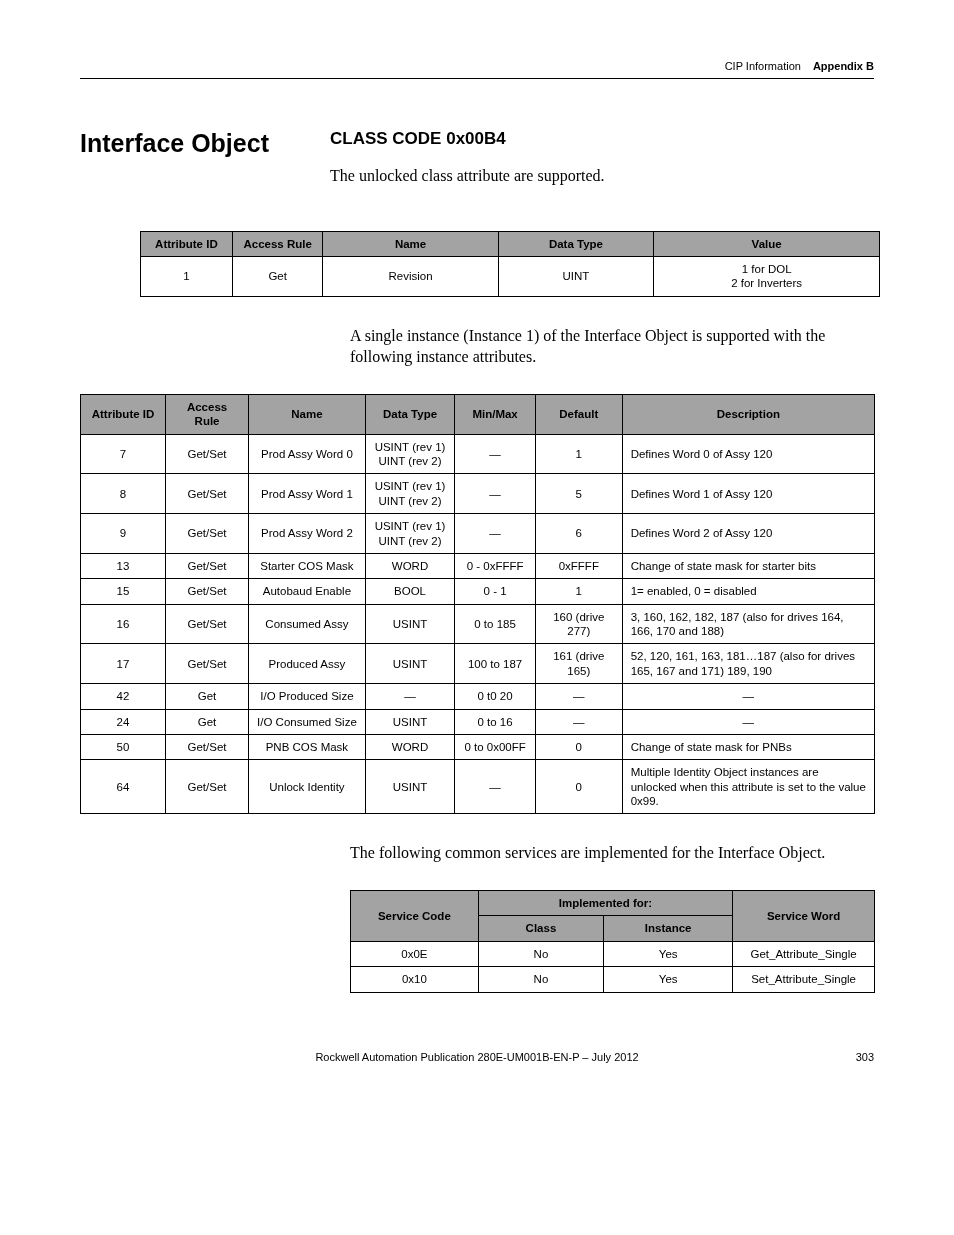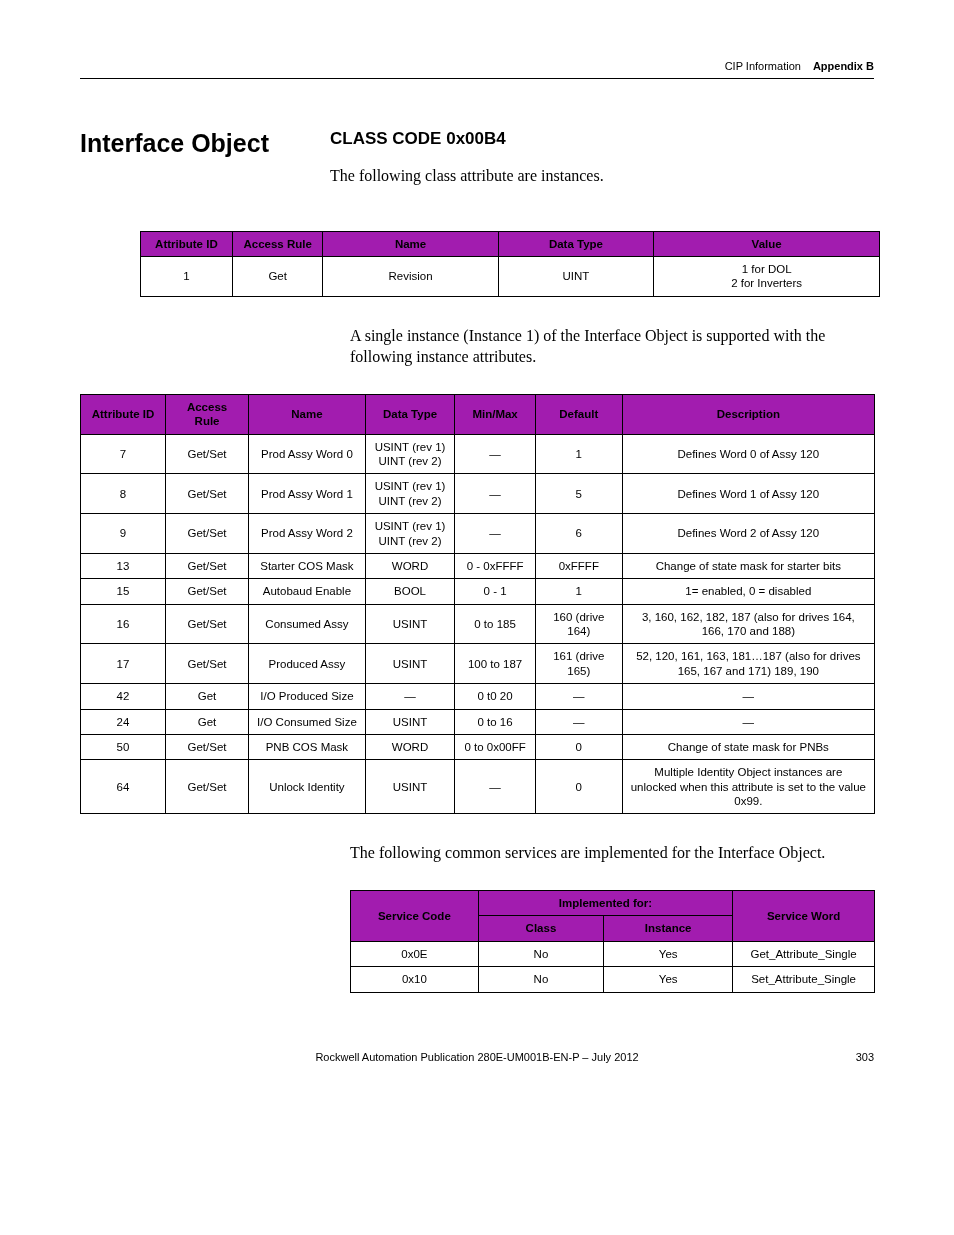--- a/index.html
+++ b/index.html
@@ -64,37 +64,37 @@
     line-height: 1.25;
   }
   table th, table td {
     border: 1px solid #000;
     padding: 5px 8px;
     text-align: center;
     vertical-align: middle;
   }
   table th {
     font-weight: 700;
-    background: #a21caf;
+    background: #a3a3a3;
   }
   .table1 { width: 740px; margin-left: 60px; }
   .table1 th:nth-child(1), .table1 td:nth-child(1){width:80px;}
   .table1 th:nth-child(2), .table1 td:nth-child(2){width:80px;}
   .table1 th:nth-child(3), .table1 td:nth-child(3){width:180px;}
   .table1 th:nth-child(4), .table1 td:nth-child(4){width:160px;}
   .table1 th:nth-child(5), .table1 td:nth-child(5){width:240px;}
 
   .table2 { width: 795px; margin-left: 0; }
   .table2 th:nth-child(1), .table2 td:nth-child(1){width:75px;}
   .table2 th:nth-child(2), .table2 td:nth-child(2){width:75px;}
   .table2 th:nth-child(3), .table2 td:nth-child(3){width:115px;}
   .table2 th:nth-child(4), .table2 td:nth-child(4){width:85px;}
   .table2 th:nth-child(5), .table2 td:nth-child(5){width:70px;}
   .table2 th:nth-child(6), .table2 td:nth-child(6){width:80px;}
-  .table2 td:nth-child(7){text-align:center; width:295px;}
+  .table2 td:nth-child(7){text-align:left; width:295px;}
   .table2 th:nth-child(7){width:295px;}
 
   .table3 { width: 525px; margin-left: 270px; }
   .table3 th, .table3 td { width: 130px; }
 
   .indent-para { margin-left: 270px; max-width: 525px; }
 
   .footer {
     position: absolute;
     bottom: 38px;
@@ -119,21 +119,21 @@
 
   <div class="top-header">
     <span class="chapter">CIP Information</span>
     <span class="appendix">Appendix B</span>
   </div>
 
   <div class="title-row">
     <h1 class="page-title">Interface Object</h1>
     <div class="right-col">
       <h2 class="class-code">CLASS CODE 0x00B4</h2>
-      <p class="body-text">The following class attribute are instances.</p>
+      <p class="body-text">The unlocked class attribute are supported.</p>
     </div>
   </div>
 
   <table class="table1">
     <thead>
         <tr id="t1-head">
           <th>Attribute ID</th>
           <th>Access Rule</th>
           <th>Name</th>
           <th>Data Type</th>
@@ -210,21 +210,21 @@
           <td>0 - 1</td>
           <td>1</td>
           <td>1= enabled, 0 = disabled</td>
         </tr>
         <tr>
           <td>16</td>
           <td>Get/Set</td>
           <td>Consumed Assy</td>
           <td>USINT</td>
           <td>0 to 185</td>
-          <td>160 (drive 164)</td>
+          <td>160 (drive 277)</td>
           <td>3, 160, 162, 182, 187 (also for drives 164, 166, 170 and 188)</td>
         </tr>
         <tr>
           <td>17</td>
           <td>Get/Set</td>
           <td>Produced Assy</td>
           <td>USINT</td>
           <td>100 to 187</td>
           <td>161 (drive 165)</td>
           <td>52, 120, 161, 163, 181…187 (also for drives 165, 167 and 171) 189, 190</td>

